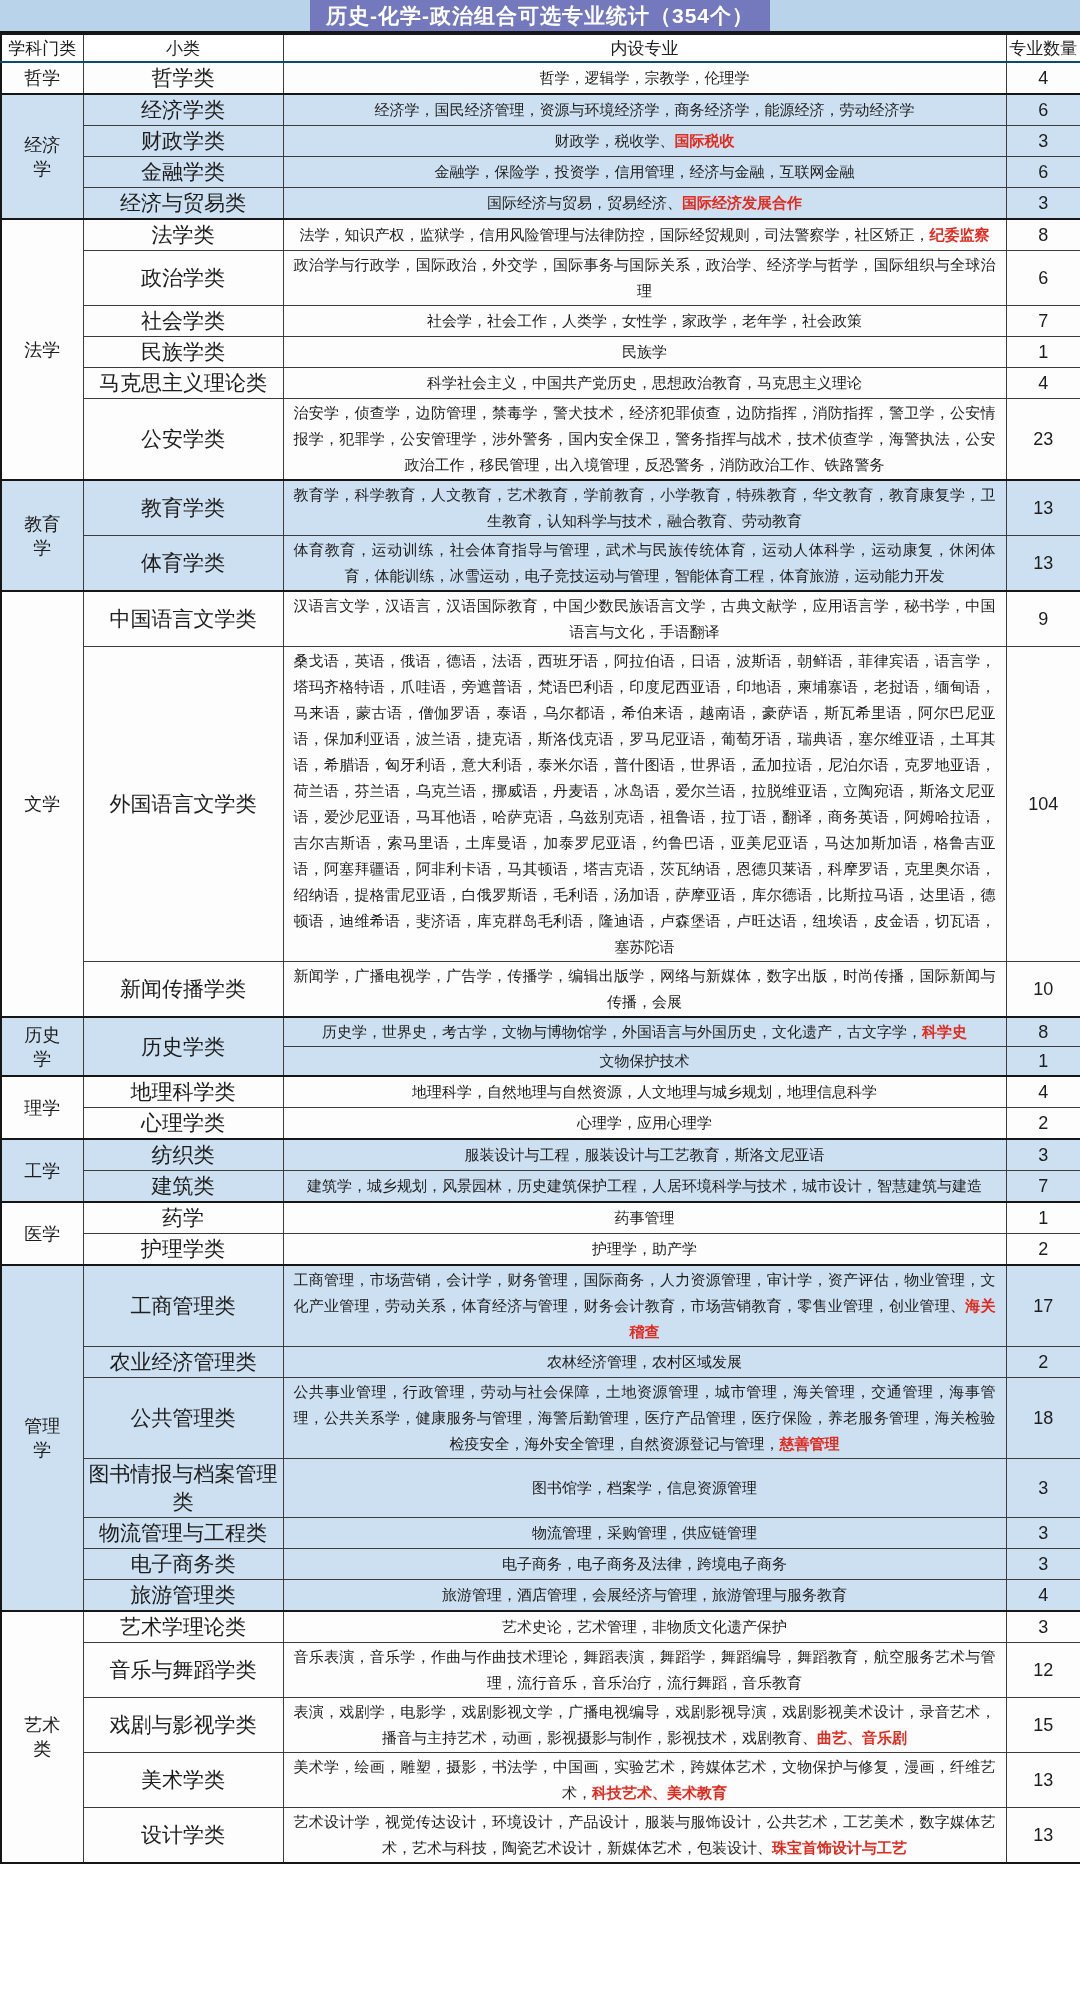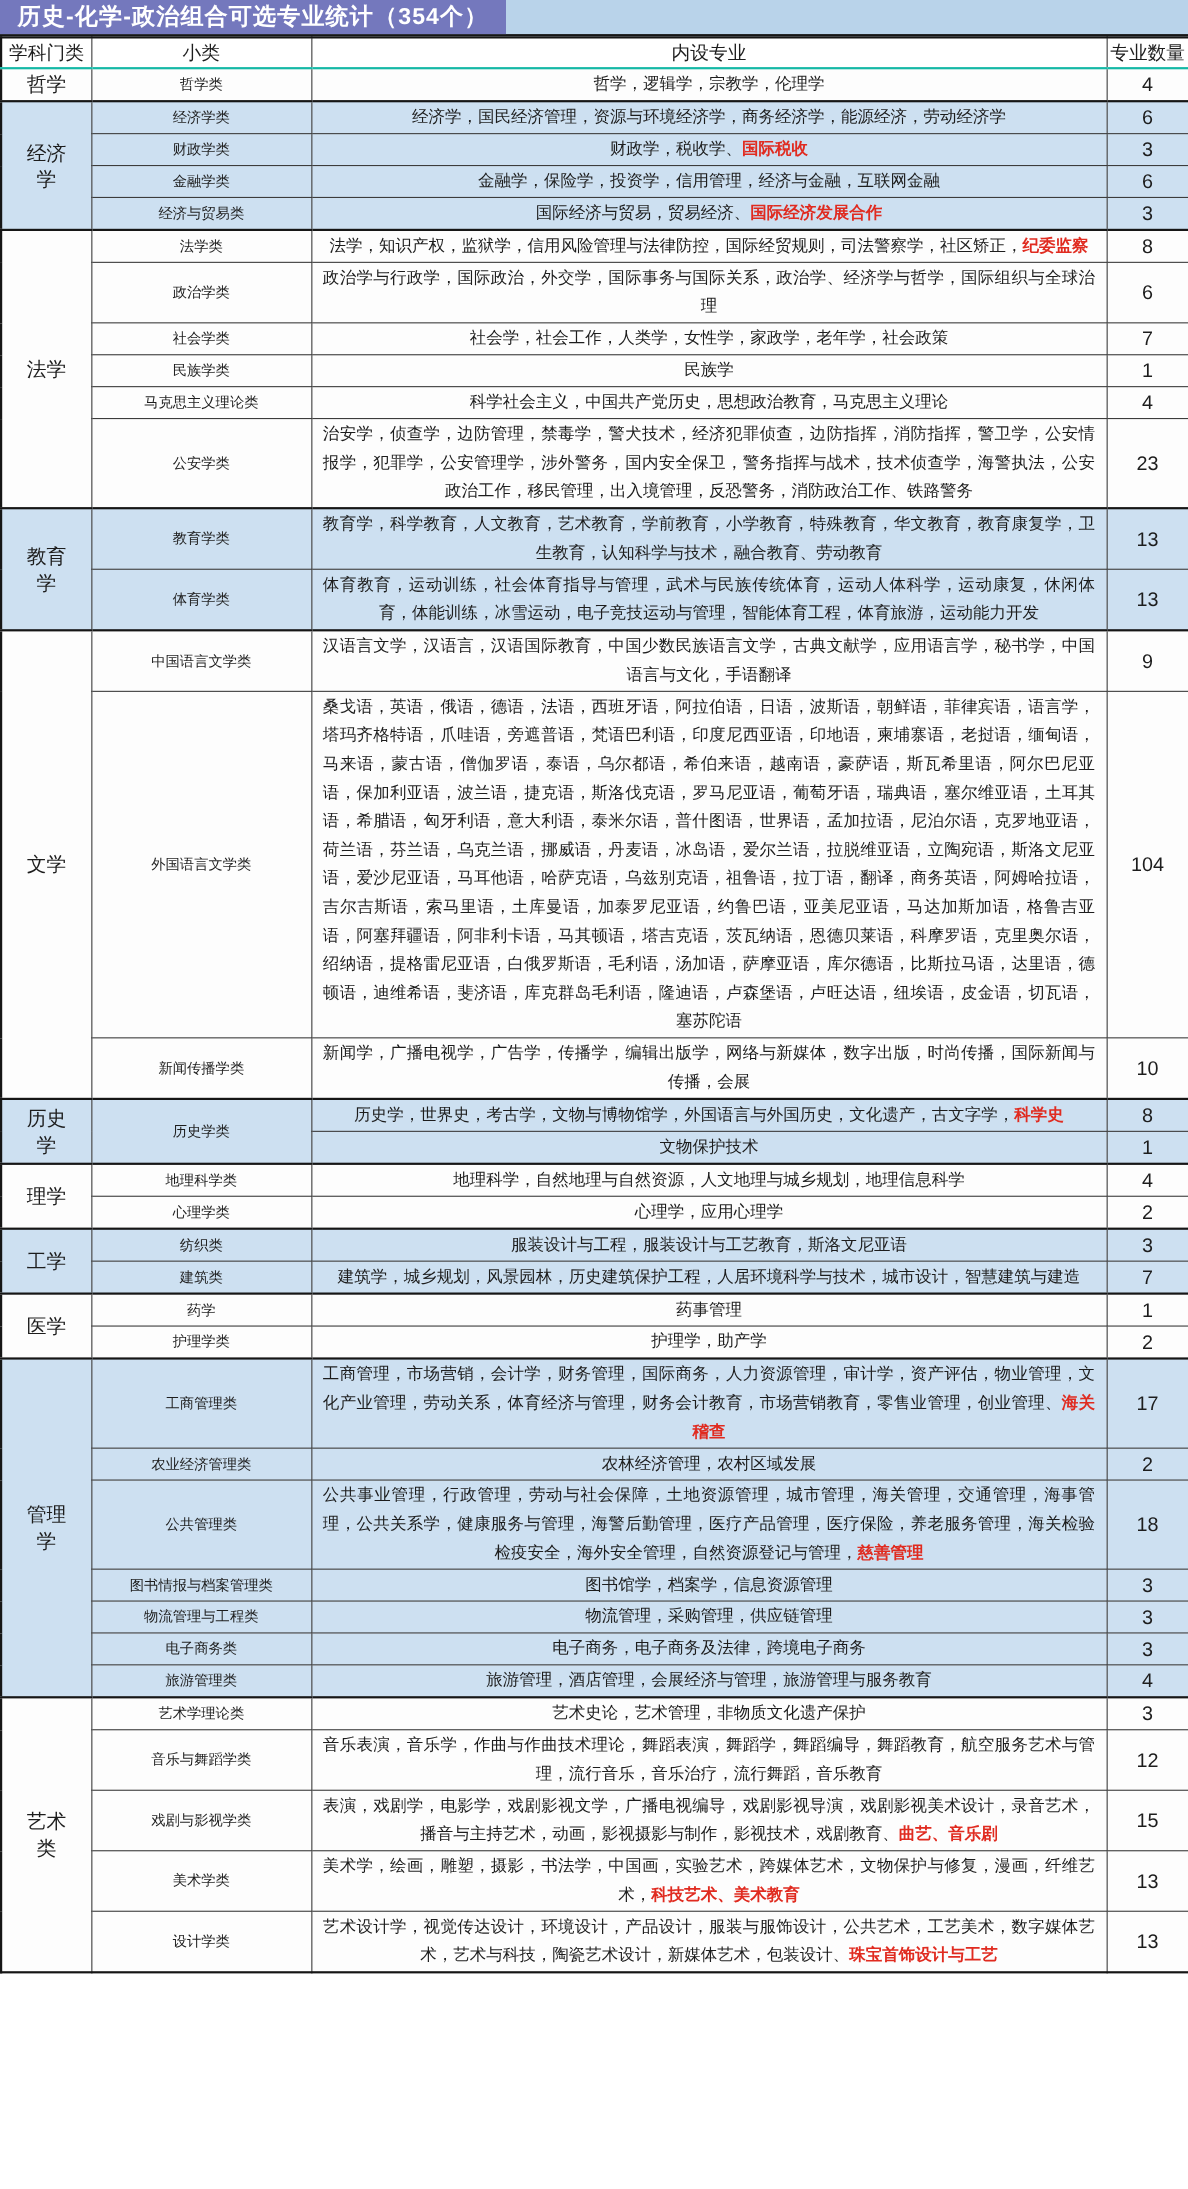--- a/index.html
+++ b/index.html
@@ -6,21 +6,21 @@
     margin: 0; padding: 0;
     width: 1080px; height: 1990px;
     overflow: hidden;
     background: #ffffff;
     font-family: "Liberation Sans", sans-serif;
   }
   .page { width: 1080px; height: 1990px; overflow: hidden; }
   .title-bar {
     height: 31px;
     background: var(--title-bar-bg, #b9d3ea);
-    display: flex; align-items: center; 
+    display: flex; align-items: center; justify-content: center;
     border-bottom: 2px solid #161616;
   }
   .title-chip {
     background: var(--title-chip-bg, #7478bd);
     color: #ffffff;
     font-weight: bold;
     font-size: 21px;
     line-height: 29px;
     height: 29px;
     padding: 1px 16px 1px 16px;
@@ -39,24 +39,24 @@
     vertical-align: middle;
     color: #1d1d1d;
     word-break: break-all;
   }
   thead th {
     font-size: 17px;
     font-weight: normal;
     height: 26px;
     padding: 0 2px;
     background: #ffffff;
-    border-bottom: 2px solid #14b8a6;
+    border-bottom: 2px solid #0c4a6e;
   }
   td.cat { font-size: 18px; padding: 1px 18px; }
-  td.sub { font-size: 13px; padding: 1px 4px; }
+  td.sub { font-size: 21px; padding: 1px 4px; }
   td.majors {
     font-size: 15px;
     line-height: 26px;
     padding: 1px 10px;
     text-align: justify;
     text-align-last: center;
   }
   td.cnt { font-size: 18px; padding: 1px 2px; }
   tr.tone-blue td { background: var(--row-highlight-bg, #cde0f1); }
   tr.tone-white td { background: #fdfdfd; }

